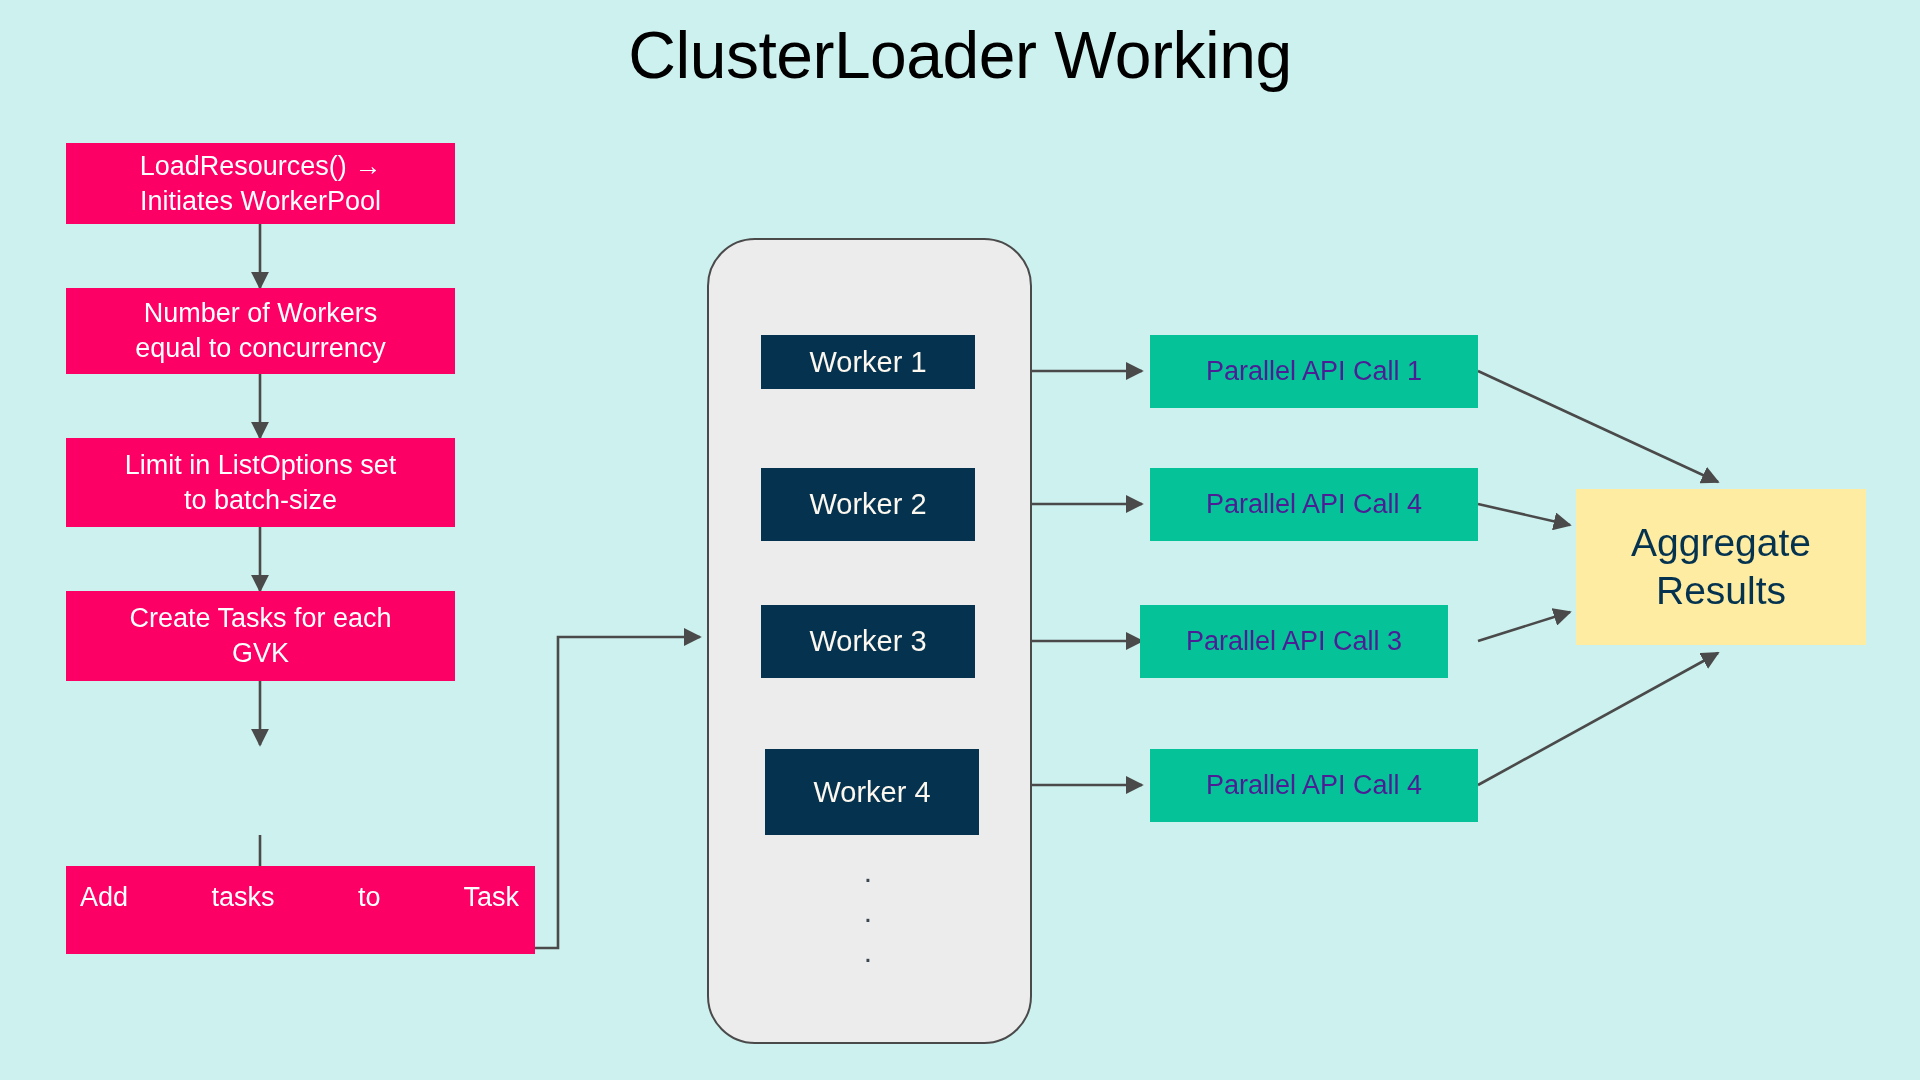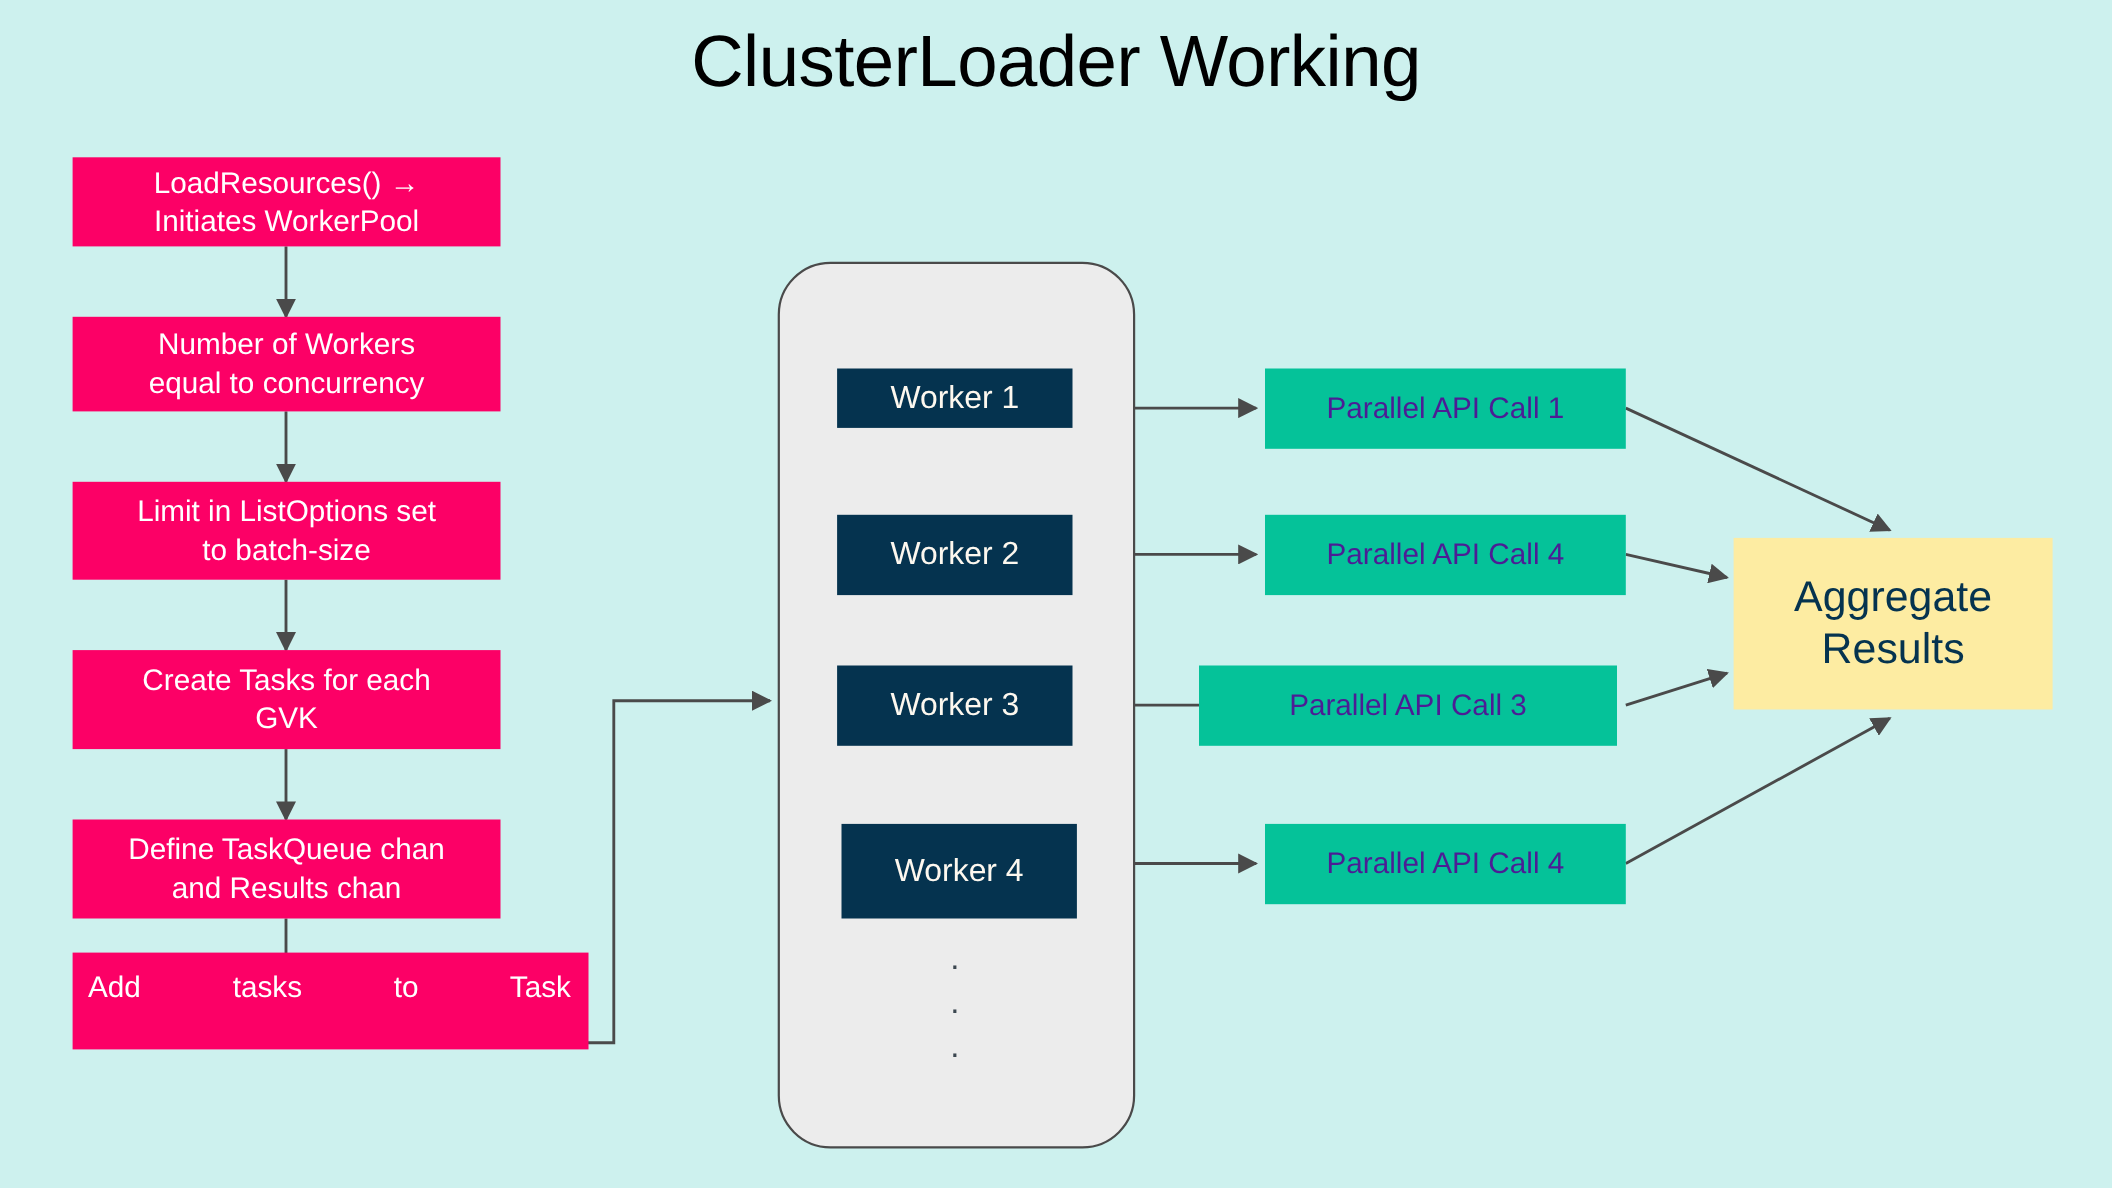--- a/index.html
+++ b/index.html
@@ -164,26 +164,20 @@
     </div>
   </div>
 
   <div class="node pink-node" style="left:66px; top:591px; width:389px; height:90px;">
     <div>
       <span>Create Tasks for each</span><br>
       <span>GVK</span>
     </div>
   </div>
 
-  <div class="node pink-node" style="left:66px; top:745px; width:389px; height:90px;">
-    <div>
-      <span>Define TaskQueue chan</span><br>
-      <span>and Results chan</span>
-    </div>
-  </div>
 
   <div class="node pink-node justify" style="left:66px; top:866px; width:469px; height:88px;">
     <span>Add tasks to Task</span>
   </div>
 
   <div class="pool" style="left:707px; top:238px; width:325px; height:806px;"></div>
 
   <div class="node worker-node" style="left:761px; top:335px; width:214px; height:54px;">Worker 1</div>
 
   <div class="node worker-node" style="left:761px; top:468px; width:214px; height:73px;">Worker 2</div>
@@ -195,21 +189,21 @@
   <div class="dots" style="left:848px; top:852px; width:40px;">
     <span>.</span>
     <span>.</span>
     <span>.</span>
   </div>
 
   <div class="node api-node" style="left:1150px; top:335px; width:328px; height:73px;">Parallel API Call 1</div>
 
   <div class="node api-node" style="left:1150px; top:468px; width:328px; height:73px;">Parallel API Call 4</div>
 
-  <div class="node api-node" style="left:1090px; top:605px; width:380px; height:73px;">Parallel API Call 3</div>
+  <div class="node api-node" style="left:1140px; top:605px; width:308px; height:73px;">Parallel API Call 3</div>
 
   <div class="node api-node" style="left:1150px; top:749px; width:328px; height:73px;">Parallel API Call 4</div>
 
   <div class="node aggregate-node" style="left:1576px; top:489px; width:290px; height:156px;">
     <div>
       <span>Aggregate</span><br>
       <span>Results</span>
     </div>
   </div>
 

